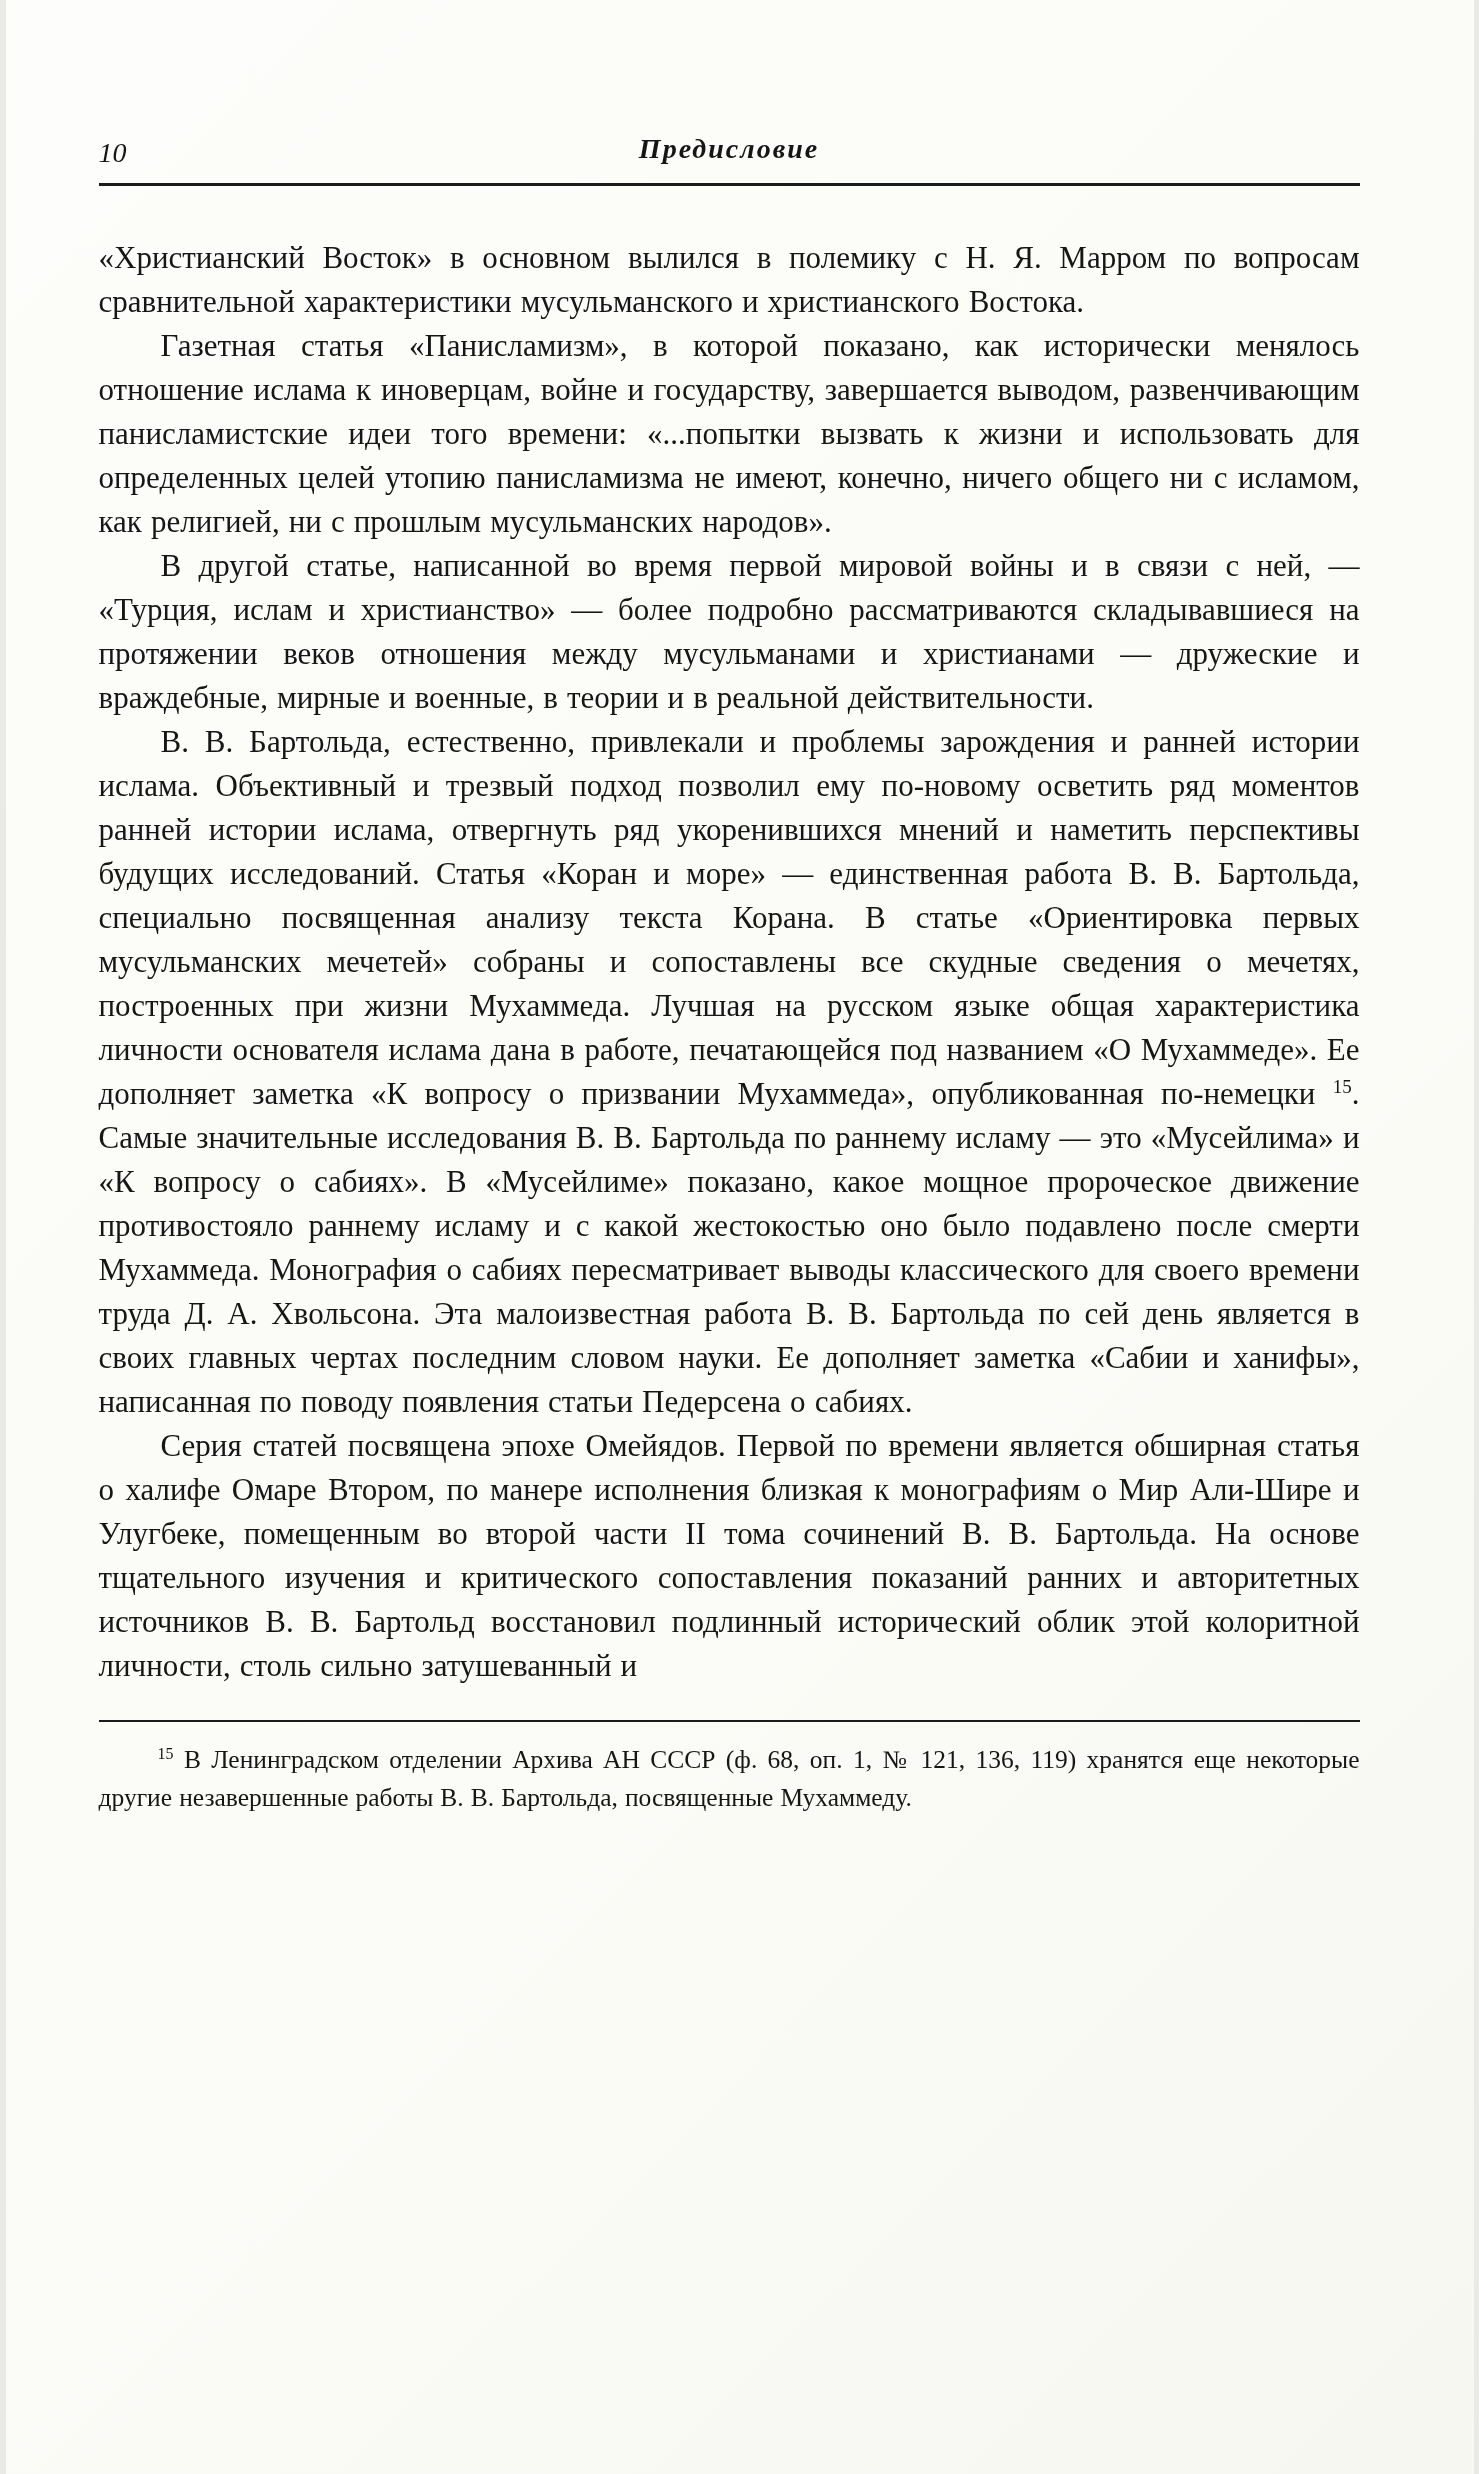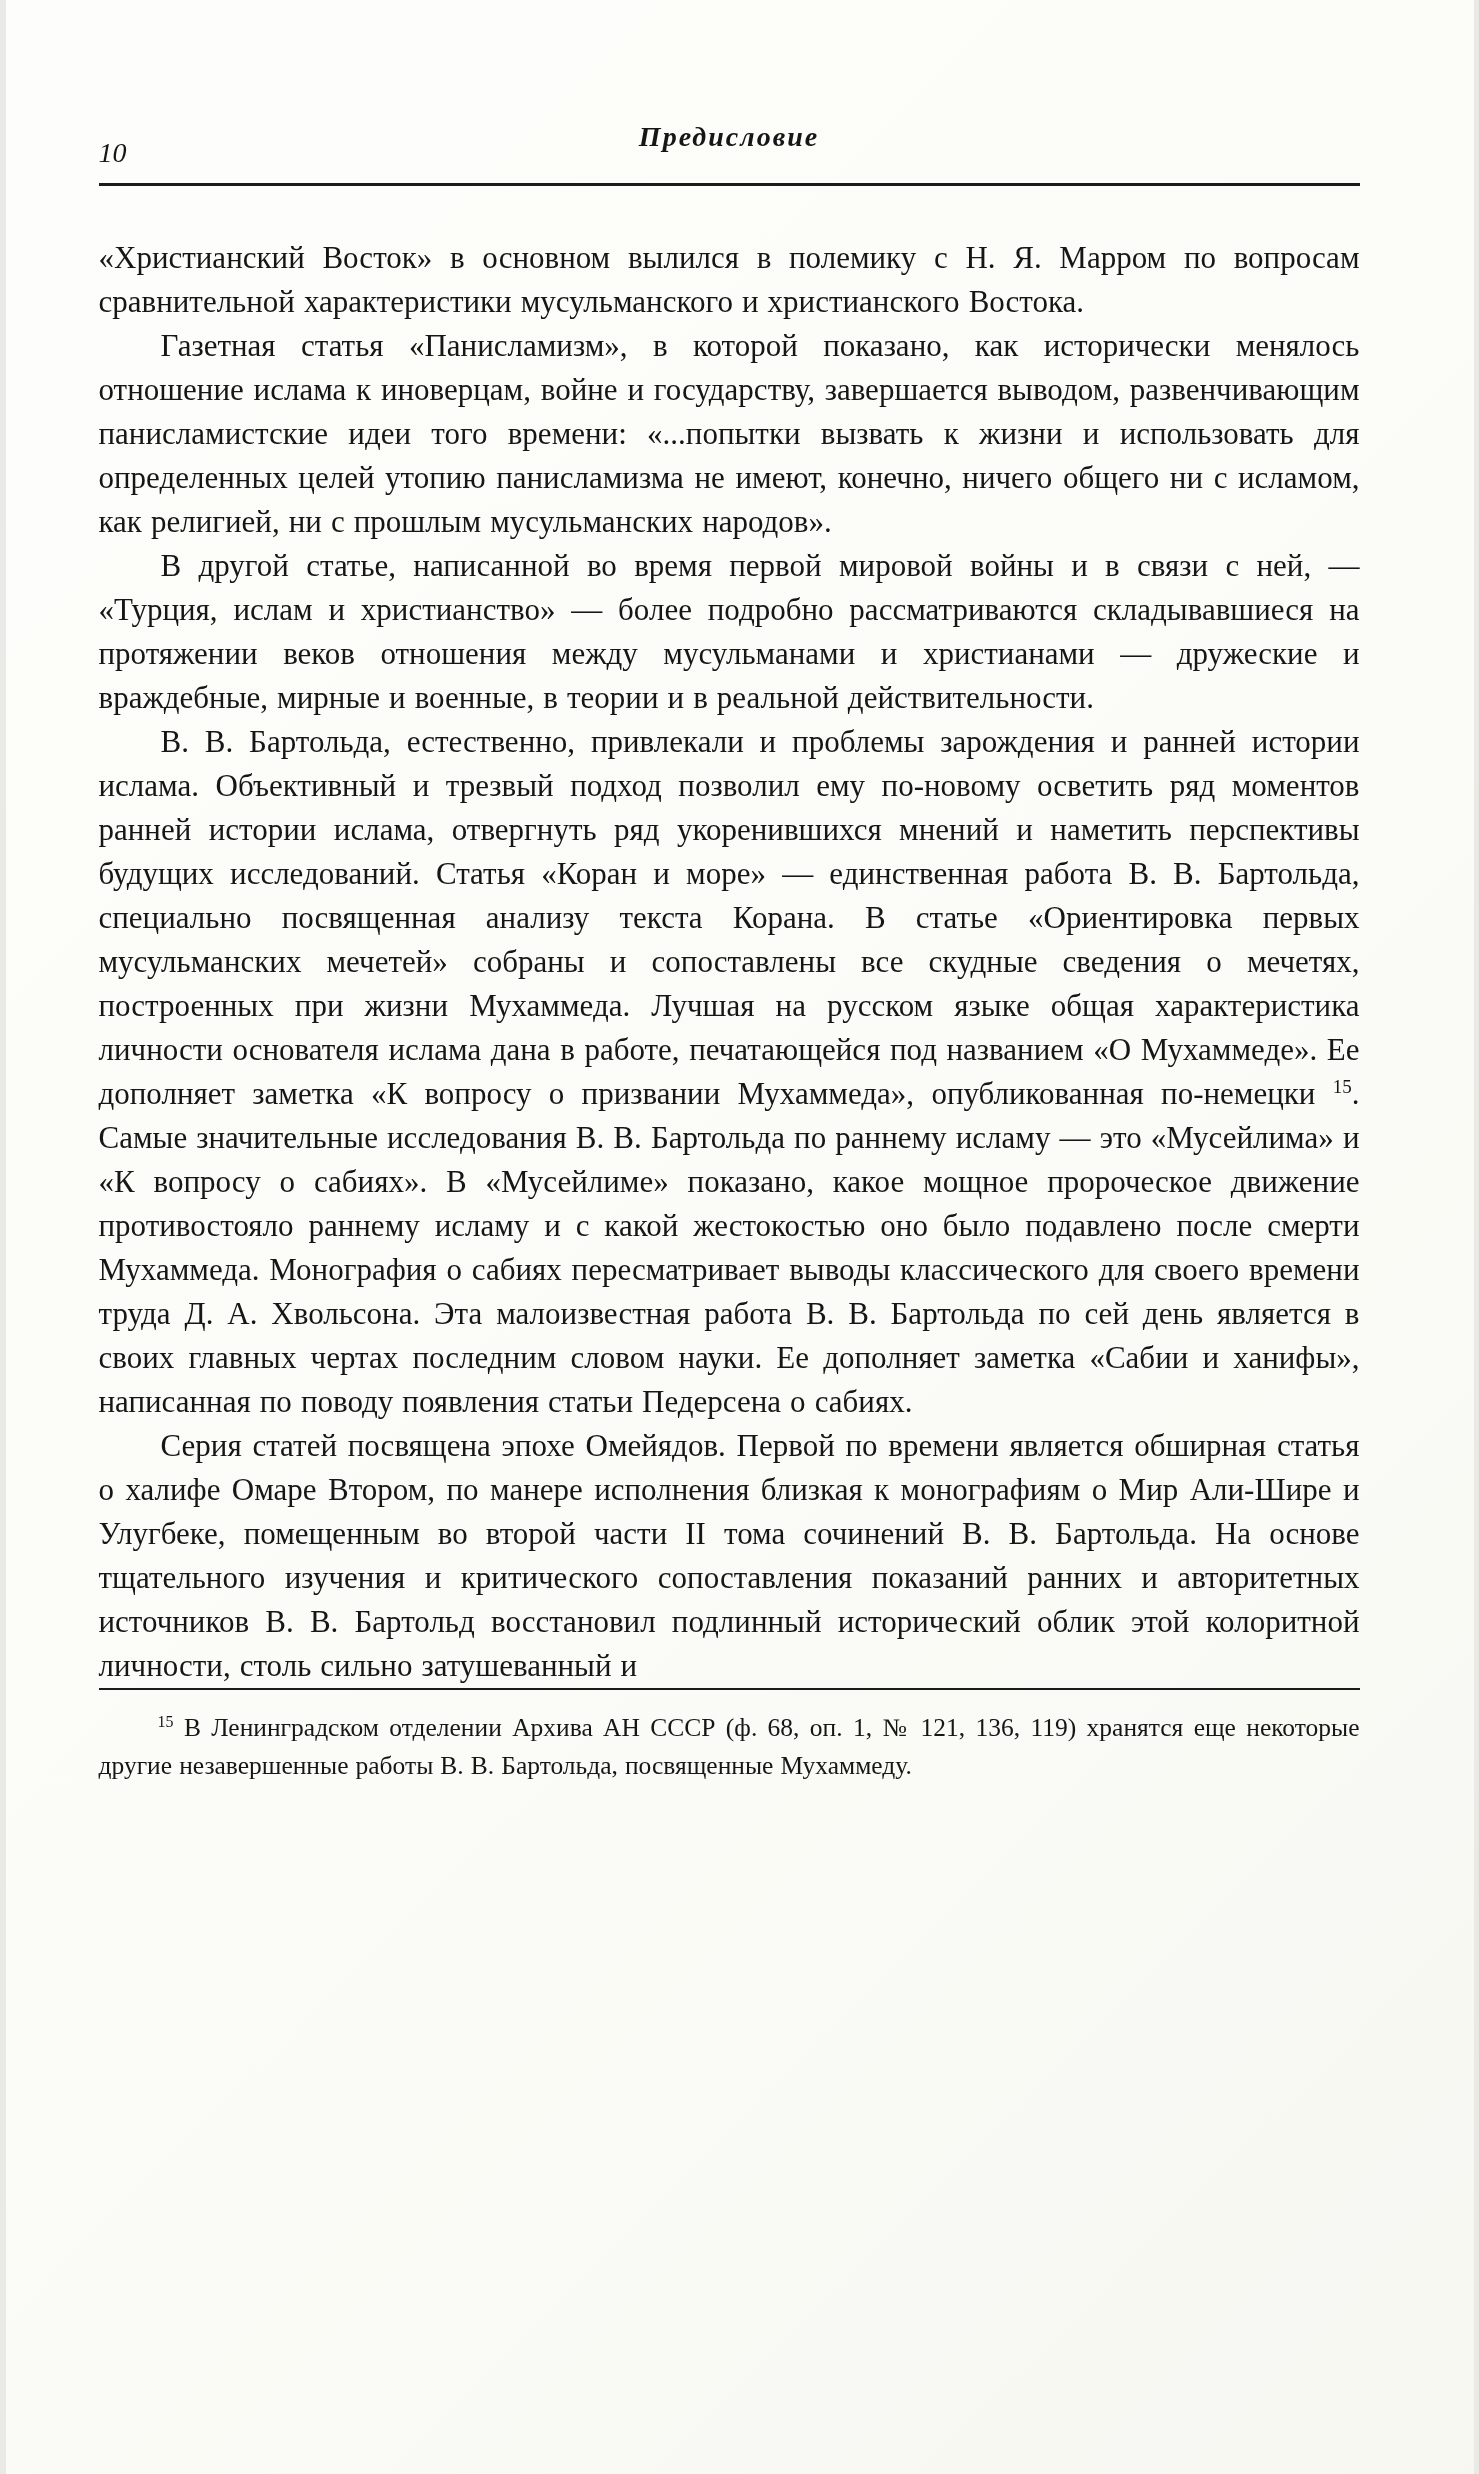--- a/index.html
+++ b/index.html
@@ -29,21 +29,21 @@
     left: 0;
     bottom: 0;
     font-style: italic;
     font-size: 28px;
     line-height: 1;
   }
   .running-title {
     position: absolute;
     left: 0;
     right: 0;
-    bottom: 16px;
+    bottom: 4px;
     text-align: center;
     font-style: italic;
     font-weight: bold;
     font-size: 28px;
     line-height: 1;
     letter-spacing: 2px;
   }
   .head-rule {
     height: 2.7px;
     background: #1b1b1b;
@@ -64,20 +64,21 @@
   .para.no-indent {
     text-indent: 0;
   }
   sup.fnref {
     font-size: 19px;
     line-height: 0;
     vertical-align: super;
   }
   
   .footnote-area {
+    margin-top: 32px;
   }
   .footnote-rule {
     height: 2px;
     background: #1b1b1b;
   }
   .footnote {
     margin: 19px 0 0 0;
     font-size: 25.5px;
     line-height: 38px;
     text-align: justify;

